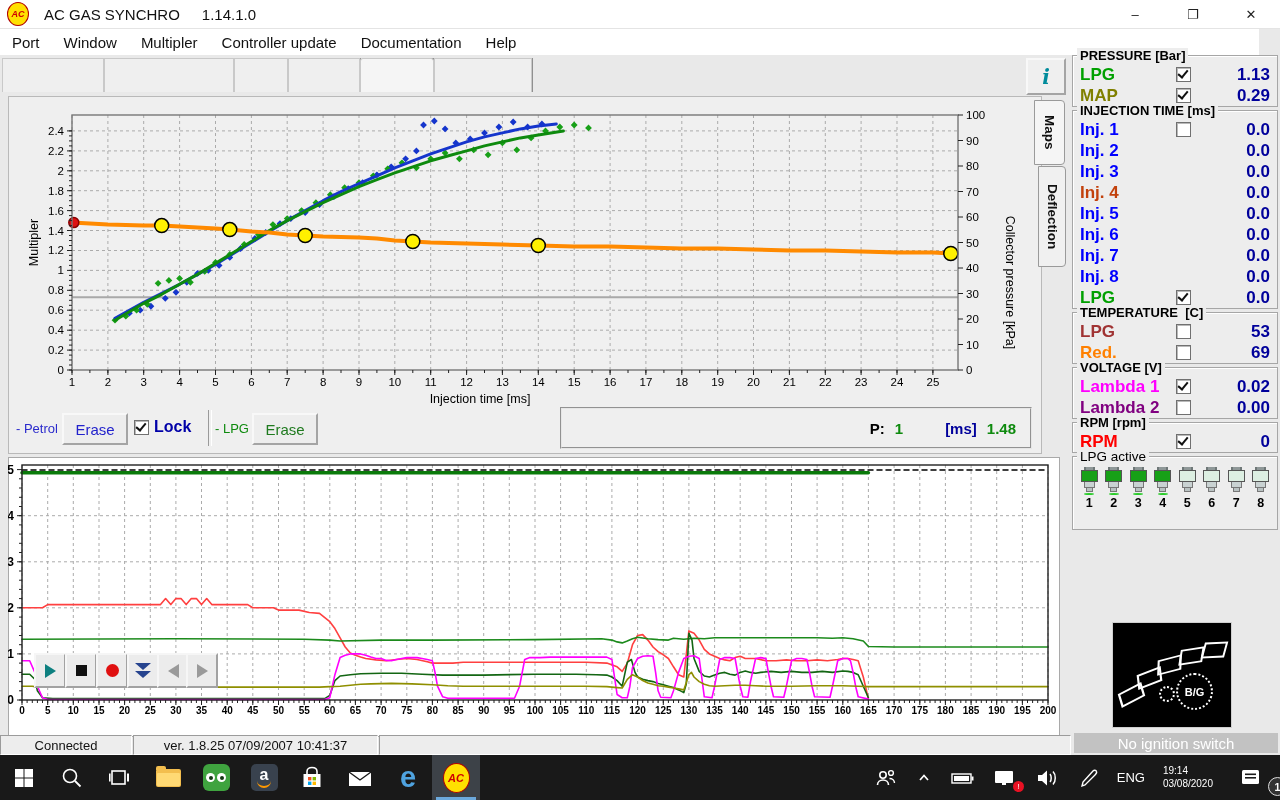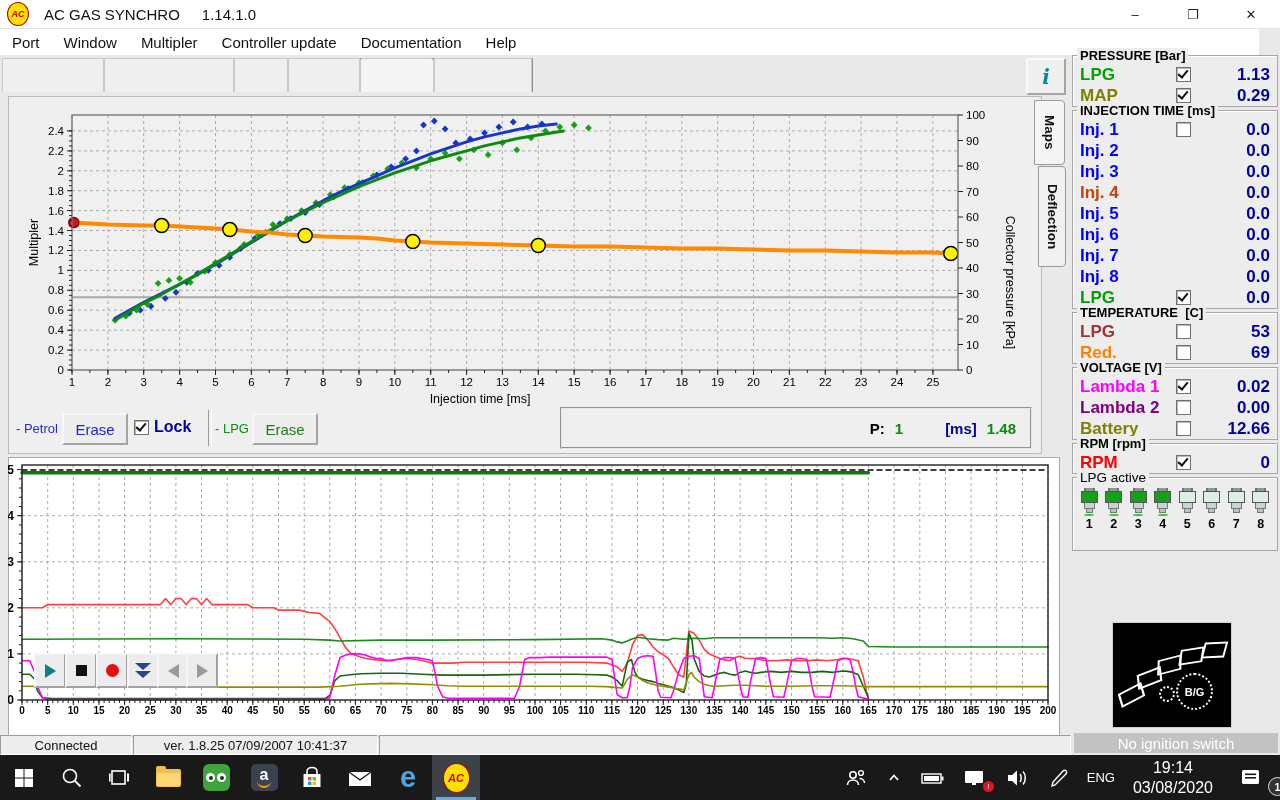--- a/index.html
+++ b/index.html
@@ -105,21 +105,21 @@
 
   
   .taskbar{position:absolute;left:0;top:755px;width:1280px;height:45px;background:#191919;
     display:flex;align-items:center;}
   .tb-ico{width:48px;height:45px;display:flex;align-items:center;justify-content:center;position:relative;}
   .tb-ico.active{background:#3d4248;}
   .tb-ico.active::after{content:"";position:absolute;left:4px;right:4px;bottom:0;height:3px;background:#6CA9DC;}
   .tray{margin-left:auto;display:flex;align-items:center;height:45px;}
   .tray .titem{display:flex;align-items:center;justify-content:center;height:45px;padding:0 9px;color:#fff;}
   .tray .txt{font-size:13px;}
-  .clock{font-size:16px;line-height:1.25;text-align:center;}
+  .clock{font-size:10px;line-height:1.25;}
   .nbadge{position:absolute;right:-7px;bottom:4px;width:17px;height:17px;border-radius:50%;
     background:#333;border:1px solid #ddd;color:#fff;font-size:10.5px;font-weight:bold;
     display:flex;align-items:center;justify-content:center;}
   .folder-ico{width:25px;height:18px;background:#F3BE4E;border-radius:2px;position:relative;}
   .folder-ico::before{content:"";position:absolute;left:0;top:-3px;width:10px;height:4px;background:#F3BE4E;border-radius:2px 2px 0 0;}
   .folder-ico::after{content:"";position:absolute;left:1px;top:4px;width:23px;height:13px;background:#FFD974;border-radius:1px;}
   .trip-ico{width:27px;height:27px;background:#3FA33F;border-radius:6px;display:flex;align-items:center;justify-content:center;gap:2px;}
   .trip-ico i{width:9px;height:9px;background:#fff;border-radius:50%;position:relative;}
   .trip-ico i::after{content:"";position:absolute;left:3px;top:3px;width:4px;height:4px;background:#143814;border-radius:50%;}
   .amz-ico{width:27px;height:27px;background:#39424E;border-radius:5px;color:#fff;display:flex;flex-direction:column;align-items:center;justify-content:center;}
@@ -456,27 +456,20 @@
             </span>
             <span class="val">0.02</span>
           </div>
           <div class="srow">
             <span class="lab" style="color: rgb(128, 0, 128);">Lambda 2</span>
             <span class="cbwrap">
               <span class="cb"></span>
             </span>
             <span class="val">0.00</span>
           </div>
-          <div class="srow">
-            <span class="lab" style="color: rgb(128, 128, 0);">Battery</span>
-            <span class="cbwrap">
-              <span class="cb"></span>
-            </span>
-            <span class="val">12.66</span>
-          </div>
         </div>
         <div class="group">
           <span class="gtitle">RPM [rpm]</span>
           <div class="srow">
             <span class="lab" style="color: rgb(255, 0, 0);">RPM</span>
             <span class="cbwrap">
               <span class="cb checked"></span>
             </span>
             <span class="val">0</span>
           </div>

